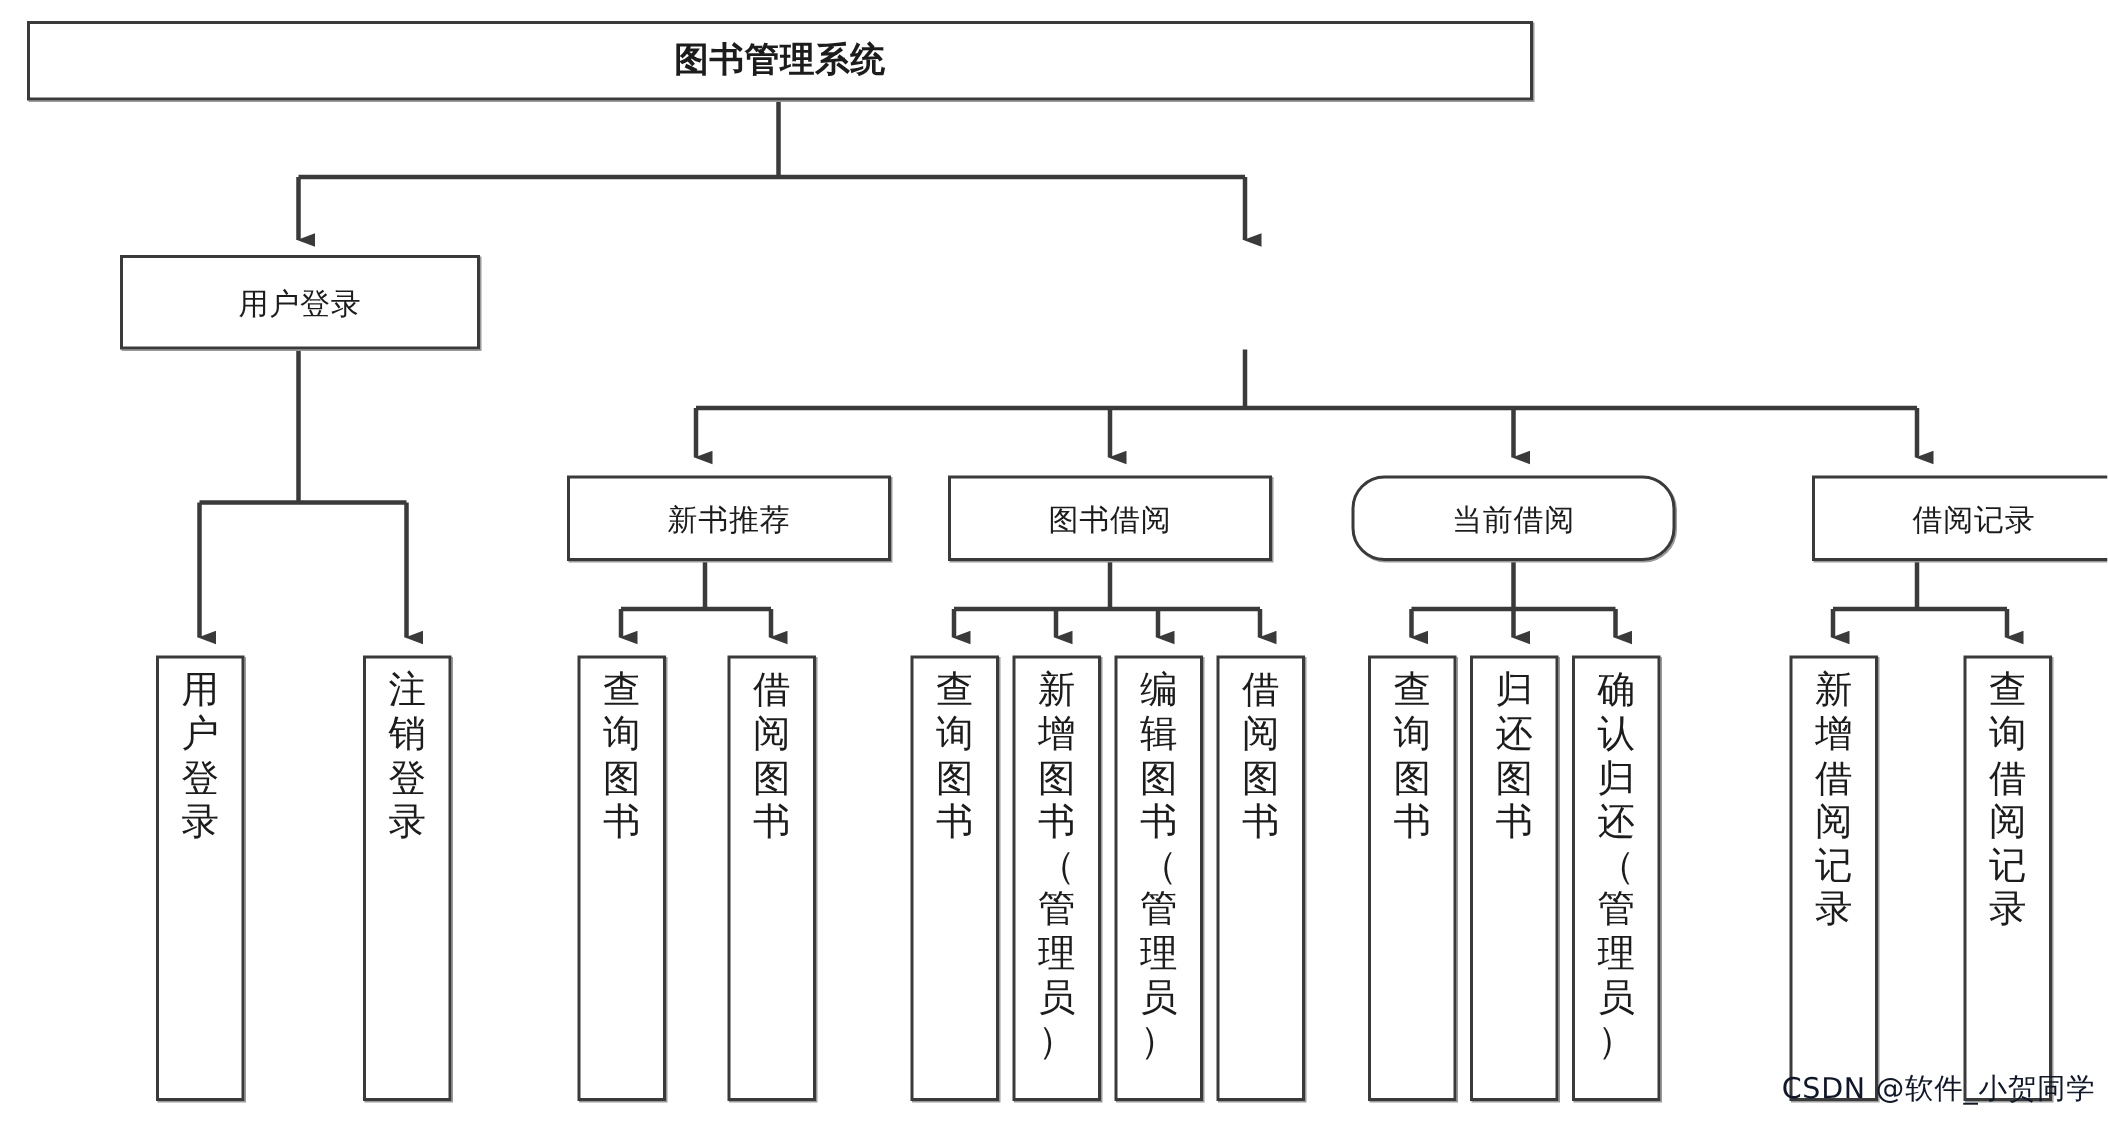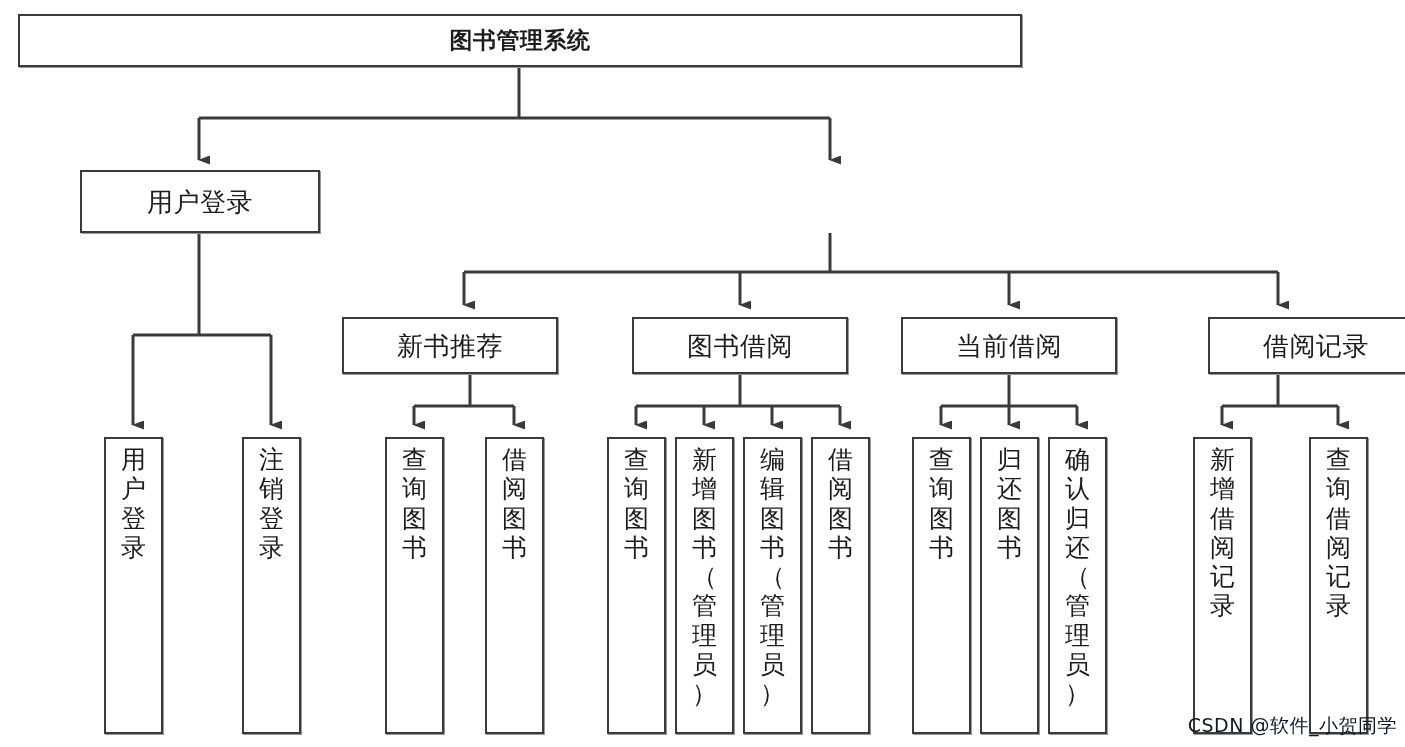--- a/index.html
+++ b/index.html
@@ -38,21 +38,21 @@
     box-shadow: 1px 1px 0 #9a9a9a;
   }
   .node .lbl {
     display: block;
     text-align: center;
     line-height: 1.0;
     white-space: pre;
   }
   
   .node.h .lbl {
-    font-size: 26px;
+    font-size: 20px;
     letter-spacing: 0.5px;
   }
   .node.root .lbl {
     font-size: 23px;
     font-weight: bold;
   }
   
   .node.v {
     align-items: flex-start;
     justify-content: center;
@@ -129,27 +129,27 @@
   </svg>
 
   <div class="node h root" style="left:18px; top:14px; width:1004px; height:53px;">
     <span class="lbl">图书管理系统</span>
   </div>
 
   <div class="node h" style="left:80px; top:170px; width:240px; height:63px;">
     <span class="lbl">用户登录</span>
   </div>
 
-  <div class="node h" style="left:342px; top:317px; width:216px; height:57px;">
+  <div class="node h" style="left:378px; top:317px; width:216px; height:57px;">
     <span class="lbl">新书推荐</span>
   </div>
   <div class="node h" style="left:632px; top:317px; width:216px; height:57px;">
     <span class="lbl">图书借阅</span>
   </div>
-  <div class="node h" style="left:901px; top:317px; width:216px; height:57px;">
+  <div class="node h" style="left:901px; top:317px; width:216px; height:57px;border-radius:22px;">
     <span class="lbl">当前借阅</span>
   </div>
   <div class="node h" style="left:1208px; top:317px; width:216px; height:57px;">
     <span class="lbl">借阅记录</span>
   </div>
 
   <div class="node v" style="left:104px; top:437px; width:59px; height:297px;">
     <span class="lbl">用
 户
 登

